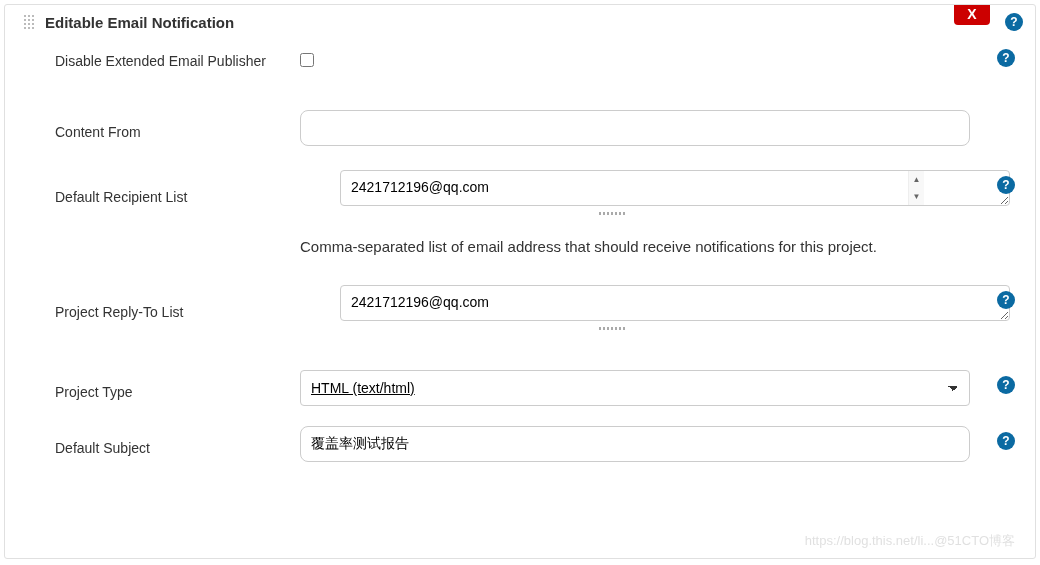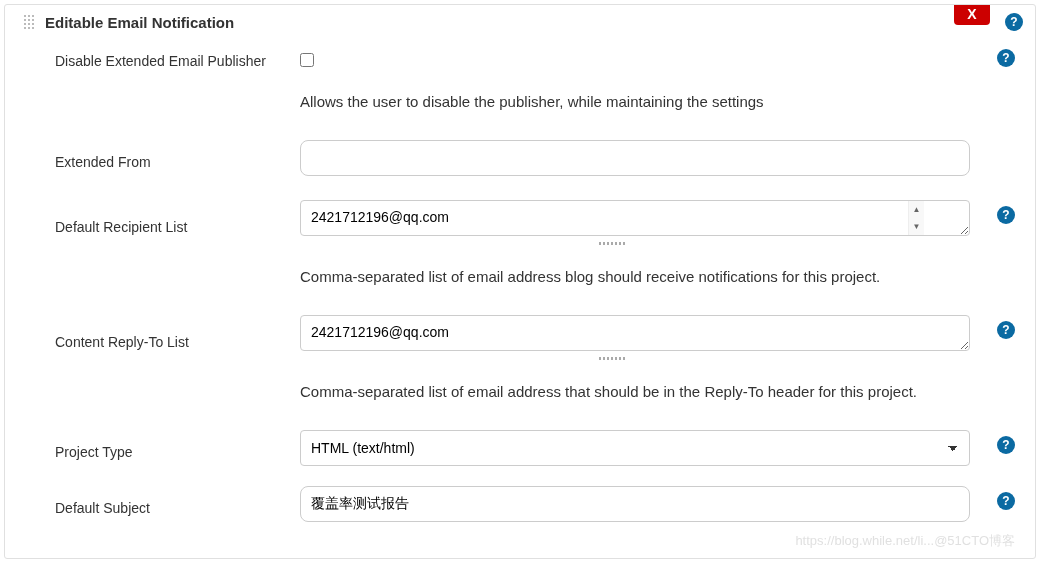--- a/index.html
+++ b/index.html
@@ -111,20 +111,21 @@
     textarea {
       width: 100%;
       padding: 6px 10px;
       border: 1px solid #ccc;
       border-radius: 4px;
       font-size: 14px;
       font-family: inherit;
       resize: both;
       height: 36px;
       line-height: 20px;
+      margin-left: 40px;
     }
     .spinner-textarea {
       padding-right: 24px;
     }
     .spinner-controls {
       position: absolute;
       right: 46px;
       top: 1px;
       width: 16px;
       height: 34px;
@@ -150,20 +151,21 @@
       border-radius: 4px;
       font-size: 14px;
       font-family: inherit;
       background: #fff;
       appearance: none;
       -webkit-appearance: none;
       background-image: linear-gradient(45deg, transparent 50%, #333 50%), linear-gradient(135deg, #333 50%, transparent 50%);
       background-position: calc(100% - 16px) 15px, calc(100% - 11px) 15px;
       background-size: 5px 5px, 5px 5px;
       background-repeat: no-repeat;
+      text-decoration: underline;
     }
     .description-text {
       color: #333;
       font-size: 15px;
       line-height: 1.6;
       padding: 12px 0 18px 0;
     }
     .separator-line {
       height: 4px;
       margin: 2px 45px 0 0;
@@ -211,27 +213,24 @@
     <div class="form-control-area">
       <input type="checkbox" style="">
     </div>
     <div class="form-help-right">
       <div class="help-icon">?</div>
     </div>
   </div>
 
   <div class="form-row">
     <div class="form-label"></div>
-    <div class="form-control-area">
-      <div class="description-text">Allows the user to disable the publisher, while maintaining the settings</div>
-    </div>
-  </div>
-
-  <div class="form-row">
-    <div class="form-label">Extended From</div>
+  </div>
+
+  <div class="form-row">
+    <div class="form-label">Content From</div>
     <div class="form-control-area">
       <input type="text" value="" style="">
     </div>
   </div>
 
   <div style="height:16px"></div>
 
   <div class="form-row">
     <div class="form-label">Default Recipient List</div>
     <div class="form-control-area">
@@ -247,42 +246,39 @@
         </div>
     </div>
     <div class="form-help-right">
       <div class="help-icon">?</div>
     </div>
   </div>
 
   <div class="form-row">
     <div class="form-label"></div>
     <div class="form-control-area">
-      <div class="description-text">Comma-separated list of email address blog should receive notifications for this project.</div>
-    </div>
-  </div>
-
-  <div class="form-row">
-    <div class="form-label">Content Reply-To List</div>
+      <div class="description-text">Comma-separated list of email address that should receive notifications for this project.</div>
+    </div>
+  </div>
+
+  <div class="form-row">
+    <div class="form-label">Project Reply-To List</div>
     <div class="form-control-area">
       <textarea style="">2421712196@qq.com</textarea>
       <div class="separator-line">
           <div class="separator-grip"></div>
         </div>
     </div>
     <div class="form-help-right">
       <div class="help-icon">?</div>
     </div>
   </div>
 
   <div class="form-row">
     <div class="form-label"></div>
-    <div class="form-control-area">
-      <div class="description-text">Comma-separated list of email address that should be in the Reply-To header for this project.</div>
-    </div>
   </div>
 
   <div class="form-row">
     <div class="form-label">Project Type</div>
     <div class="form-control-area">
       <select>
         <option>HTML (text/html)</option>
       </select>
     </div>
     <div class="form-help-right">
@@ -295,14 +291,14 @@
   <div class="form-row">
     <div class="form-label">Default Subject</div>
     <div class="form-control-area">
       <input type="text" value="覆盖率测试报告" style="">
     </div>
     <div class="form-help-right">
       <div class="help-icon">?</div>
     </div>
   </div>
 
-  <div class="watermark">https://blog.while.net/li...@51CTO博客</div>
+  <div class="watermark">https://blog.this.net/li...@51CTO博客</div>
 </div>
 
 </body></html>

